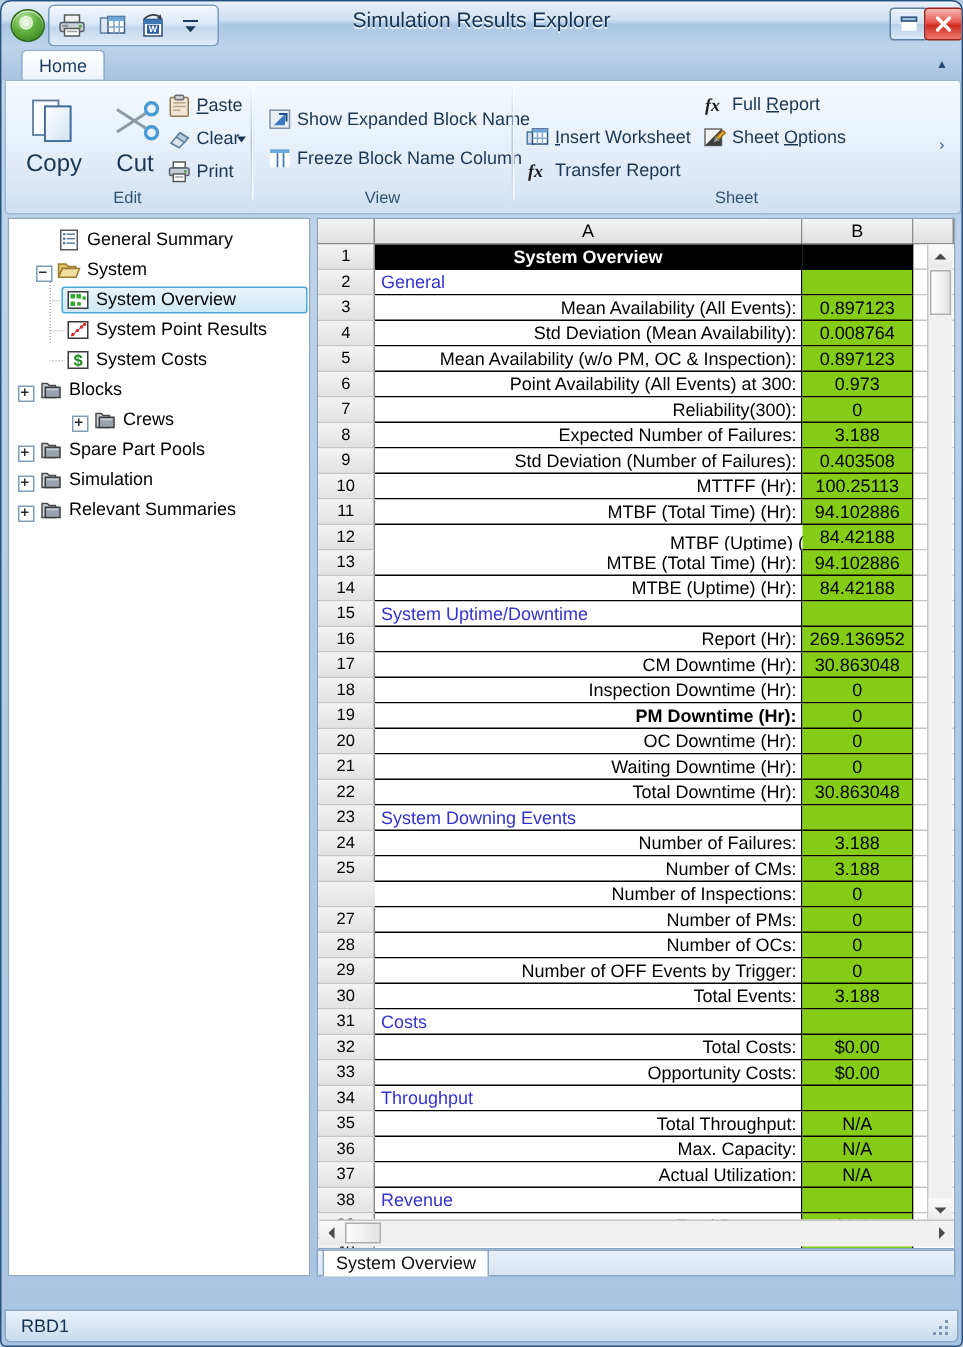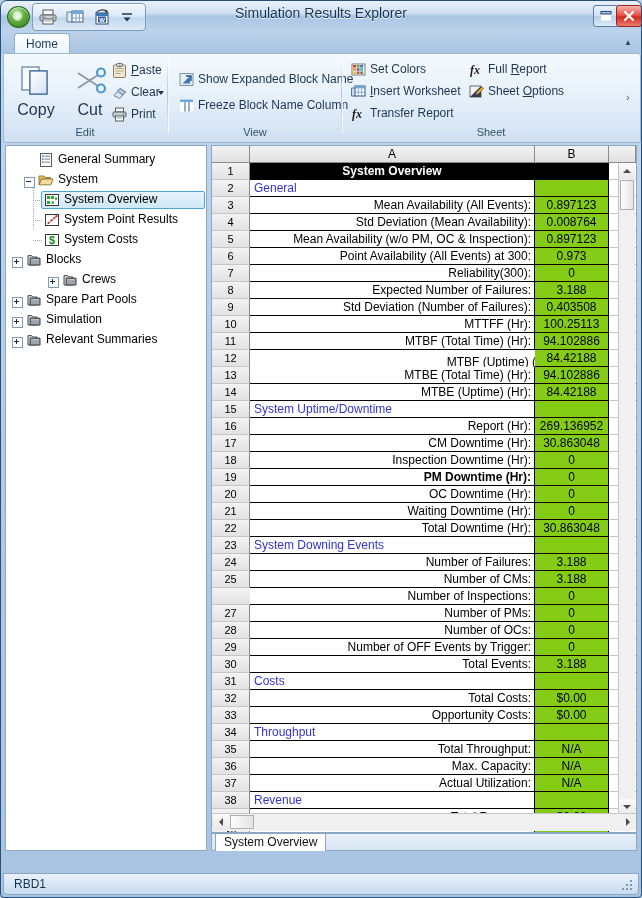--- a/index.html
+++ b/index.html
@@ -598,37 +598,20 @@
             </svg>
           </span>
           <span class="sb-text">Freeze Block Name Column</span>
         </div>
         <div class="rgroup-label">View</div>
       </div>
       <div class="rgroup-sep" style="left:337px;"></div>
 
       <div class="rgroup" style="left:340px; width:294px;">
 
-        <div class="smallbtn" style="left:4px; top:4px; width:116px;">
-          <span class="sb-icon">
-            <svg width="17" height="17" viewBox="0 0 17 17">
-              <rect x="2" y="3" width="13" height="11" fill="#ffffff" stroke="#7a7a7a"></rect>
-              <rect x="3" y="4" width="3" height="2.6" fill="#e03b2f"></rect>
-                <rect x="6.6" y="4" width="3" height="2.6" fill="#4fae42"></rect>
-                <rect x="10.2" y="4" width="3" height="2.6" fill="#3a73bd"></rect>
-              <rect x="3" y="7.2" width="3" height="2.6" fill="#f0a32b"></rect>
-                <rect x="6.6" y="7.2" width="3" height="2.6" fill="#8e4fb0"></rect>
-                <rect x="10.2" y="7.2" width="3" height="2.6" fill="#3fb5b0"></rect>
-              <rect x="3" y="10.4" width="3" height="2.6" fill="#d8d03a"></rect>
-                <rect x="6.6" y="10.4" width="3" height="2.6" fill="#bd4f7c"></rect>
-                <rect x="10.2" y="10.4" width="3" height="2.6" fill="#6a8f3c"></rect>
-            </svg>
-          </span>
-          <span class="sb-text">Set Colors</span>
-        </div>
 
         <div class="smallbtn" style="left:4px; top:26px; width:116px;">
           <span class="sb-icon">
             <svg width="17" height="17" viewBox="0 0 17 17">
               <path d="M1.5 5 L6 5 L6 13 L1.5 13 Z" fill="#cfdced" stroke="#4e7aa3"></path>
               <rect x="5" y="3" width="10" height="10" fill="#ffffff" stroke="#2d527e"></rect>
               <rect x="5" y="3" width="10" height="2.4" fill="#6fa8d8"></rect>
               <line x1="8.3" y1="5.4" x2="8.3" y2="13" stroke="#85aace"></line>
               <line x1="11.6" y1="5.4" x2="11.6" y2="13" stroke="#85aace"></line>
               <line x1="5" y1="9.2" x2="15" y2="9.2" stroke="#85aace"></line>

